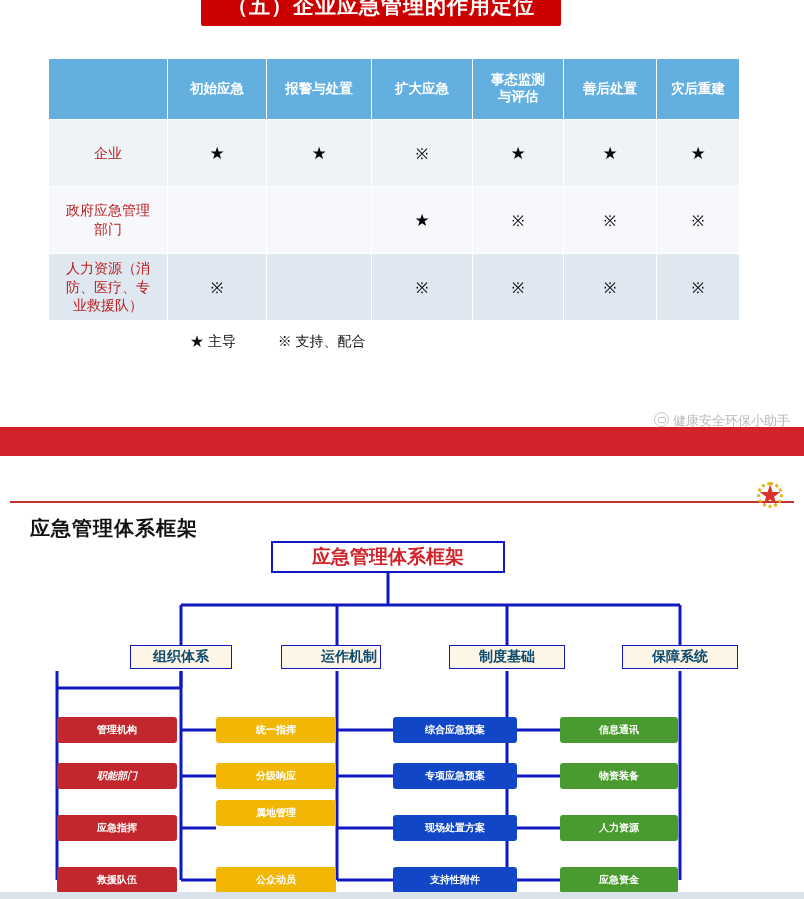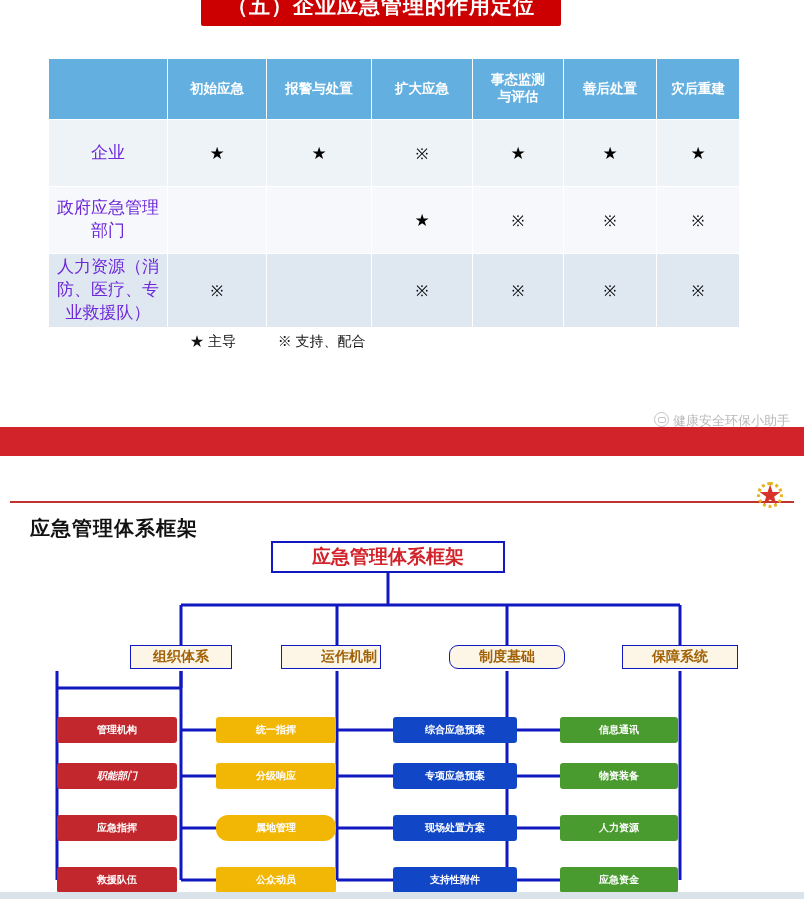--- a/index.html
+++ b/index.html
@@ -67,22 +67,22 @@
   #matrix thead th.corner {
     background: #63b0e0;
   }
   #matrix tbody td {
     height: 62px;
   }
   #matrix tbody tr.row-a td { background: #eef3f8; }
   #matrix tbody tr.row-b td { background: #f6f8fb; }
   #matrix tbody tr.row-c td { background: #dfe8f1; }
   #matrix tbody td.rowlabel {
-    font-size: 17px;
-    color: #6d28d9;
+    font-size: 14px;
+    color: #b91c1c;
     line-height: 1.35;
     padding: 2px 6px;
     margin-top: 16px;
   }
   #matrix tbody tr.row-a td.rowlabel { background: #eef3f8; }
   #matrix tbody tr.row-b td.rowlabel { background: #f6f8fb; }
   #matrix tbody tr.row-c td.rowlabel { background: #dfe8f1; }
   .mark-star { font-size: 17px; color: #000; }
   .mark-note { font-size: 15px; color: #000; }
 
@@ -212,21 +212,21 @@
     width: 234px;
     height: 32px;
     border: 2px solid #1018c0;
     color: #d2232a;
     font-size: 19px;
     background: #ffffff;
   }
   .node-cat {
     height: 24px;
     font-size: 14px;
-    color: #a16207;
+    color: #0c4a6e;
     background: #fdf6e7;
     border: 1.5px solid #1018c0;
   }
   .node-leaf {
     height: 26px;
     width: 120px;
     font-size: 10px;
     color: #ffffff;
     border-radius: 3px;
   }
@@ -357,31 +357,31 @@
       <line x1="507" y1="274" x2="560" y2="274" stroke="#1018c0" stroke-width="3"></line>
       <line x1="507" y1="320" x2="560" y2="320" stroke="#1018c0" stroke-width="3"></line>
       <line x1="507" y1="372" x2="560" y2="372" stroke="#1018c0" stroke-width="3"></line>
       <line x1="507" y1="424" x2="560" y2="424" stroke="#1018c0" stroke-width="3"></line>
     </svg>
 
     <div class="node node-root">应急管理体系框架</div>
 
     <div class="node node-cat" style="left:130px; top:189px; width:102px;">组织体系</div>
     <div class="node node-cat" style="left:281px; top:189px; width:100px;padding-left:36px;">运作机制</div>
-    <div class="node node-cat" style="left:449px; top:189px; width:116px;border-radius:9px;">制度基础</div>
+    <div class="node node-cat" style="left:449px; top:189px; width:116px;">制度基础</div>
     <div class="node node-cat" style="left:622px; top:189px; width:116px;">保障系统</div>
 
     <div class="node node-leaf leaf-red" style="left:57px; top:261px;">管理机构</div>
     <div class="node node-leaf leaf-red" style="left:57px; top:307px;font-style:italic;">职能部门</div>
     <div class="node node-leaf leaf-red" style="left:57px; top:359px;">应急指挥</div>
     <div class="node node-leaf leaf-red" style="left:57px; top:411px;">救援队伍</div>
 
     <div class="node node-leaf leaf-yellow" style="left:216px; top:261px;">统一指挥</div>
     <div class="node node-leaf leaf-yellow" style="left:216px; top:307px;">分级响应</div>
-    <div class="node node-leaf leaf-yellow" style="left:216px; top:359px;border-radius:12px;">属地管理</div>
+    <div class="node node-leaf leaf-yellow" style="left:216px; top:344px;">属地管理</div>
     <div class="node node-leaf leaf-yellow" style="left:216px; top:411px;">公众动员</div>
 
     <div class="node node-leaf leaf-blue" style="left:393px; top:261px; width:124px;">综合应急预案</div>
     <div class="node node-leaf leaf-blue" style="left:393px; top:307px; width:124px;">专项应急预案</div>
     <div class="node node-leaf leaf-blue" style="left:393px; top:359px; width:124px;">现场处置方案</div>
     <div class="node node-leaf leaf-blue" style="left:393px; top:411px; width:124px;">支持性附件</div>
 
     <div class="node node-leaf leaf-green" style="left:560px; top:261px; width:118px;">信息通讯</div>
     <div class="node node-leaf leaf-green" style="left:560px; top:307px; width:118px;">物资装备</div>
     <div class="node node-leaf leaf-green" style="left:560px; top:359px; width:118px;">人力资源</div>

